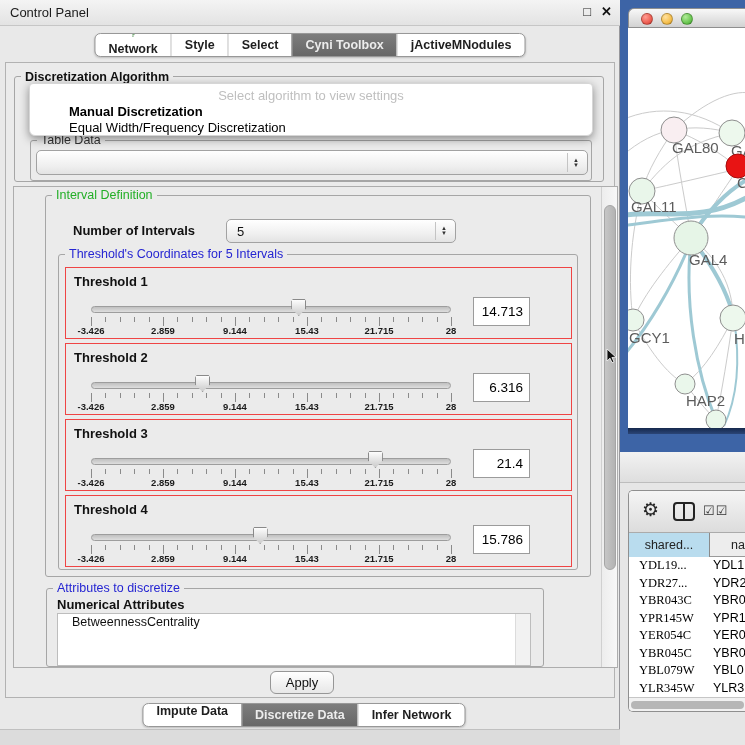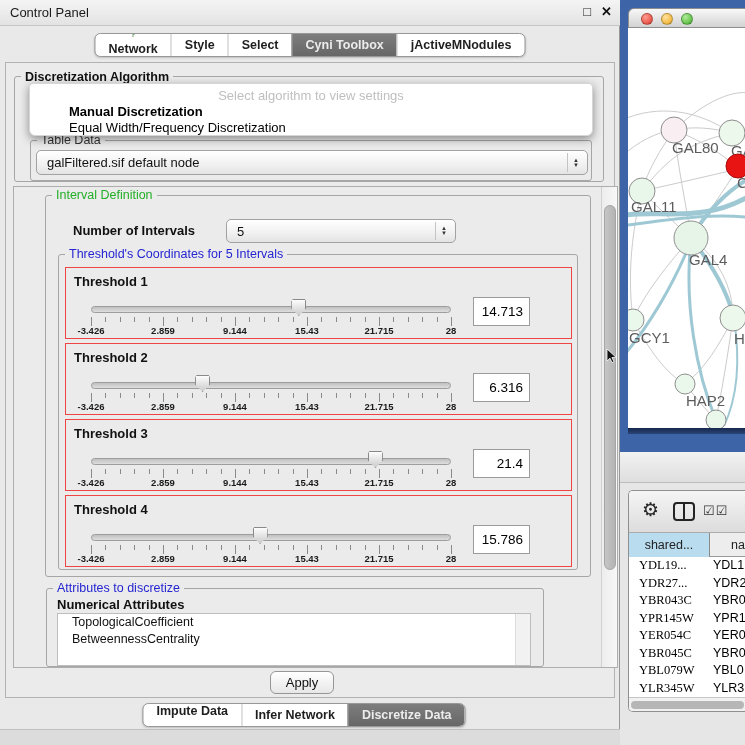--- a/index.html
+++ b/index.html
@@ -149,21 +149,20 @@
       <span class="stepper">
           <span>▲</span>
           <span>▼</span>
         </span>
     </div>
 
     <div id="td-grp" class="grp">
       <span class="legend" style="color:#333;">Table Data</span>
     </div>
     <div id="td-combo" class="combo">
-      <span>galFiltered.sif default node</span>
       <span class="stepper">
           <span>▲</span>
           <span>▼</span>
         </span>
     </div>
 
     <div id="algo-popup" class="abs">
       <div class="popup-hint">Select algorithm to view settings</div>
       <div class="popup-opt first">Manual Discretization</div>
       <div class="popup-opt second">Equal Width/Frequency Discretization</div>
@@ -351,43 +350,42 @@
               <div class="thr-value">15.786</div>
             </div>
           </div>
       </div>
 
       <div id="attr-grp" class="grp">
         <span class="legend blue">Attributes to discretize</span>
         <div id="attr-header" class="abs">Numerical Attributes</div>
         <div id="attr-list" class="abs">
 
-            <div class="attr-item">TopologicalCoefficient</div>
             <div class="attr-item">BetweennessCentrality</div>
             <div id="attr-scrolltrack">
             
           </div>
           </div>
       </div>
 
       <div id="v-scrolltrack" class="abs"></div>
       <div id="v-scrollthumb" class="abs"></div>
     </div>
 
     <div id="apply-btn" class="abs">Apply</div>
 
     <div id="bottom-tabs" class="abs segbar">
         <div class="seg">
           <span>Impute Data</span>
         </div>
-        <div class="seg">
-          <span>Infer Network</span>
-        </div>
         <div class="seg sel">
           <span>Discretize Data</span>
+        </div>
+        <div class="seg">
+          <span>Infer Network</span>
         </div>
       </div>
     <div id="bottom-strip" class="abs"></div>
   </div>
 
   <div id="net-titlebar" class="abs">
     <span class="light" id="light-red"></span>
     <span class="light" id="light-yellow"></span>
     <span class="light" id="light-green"></span>
   </div>

